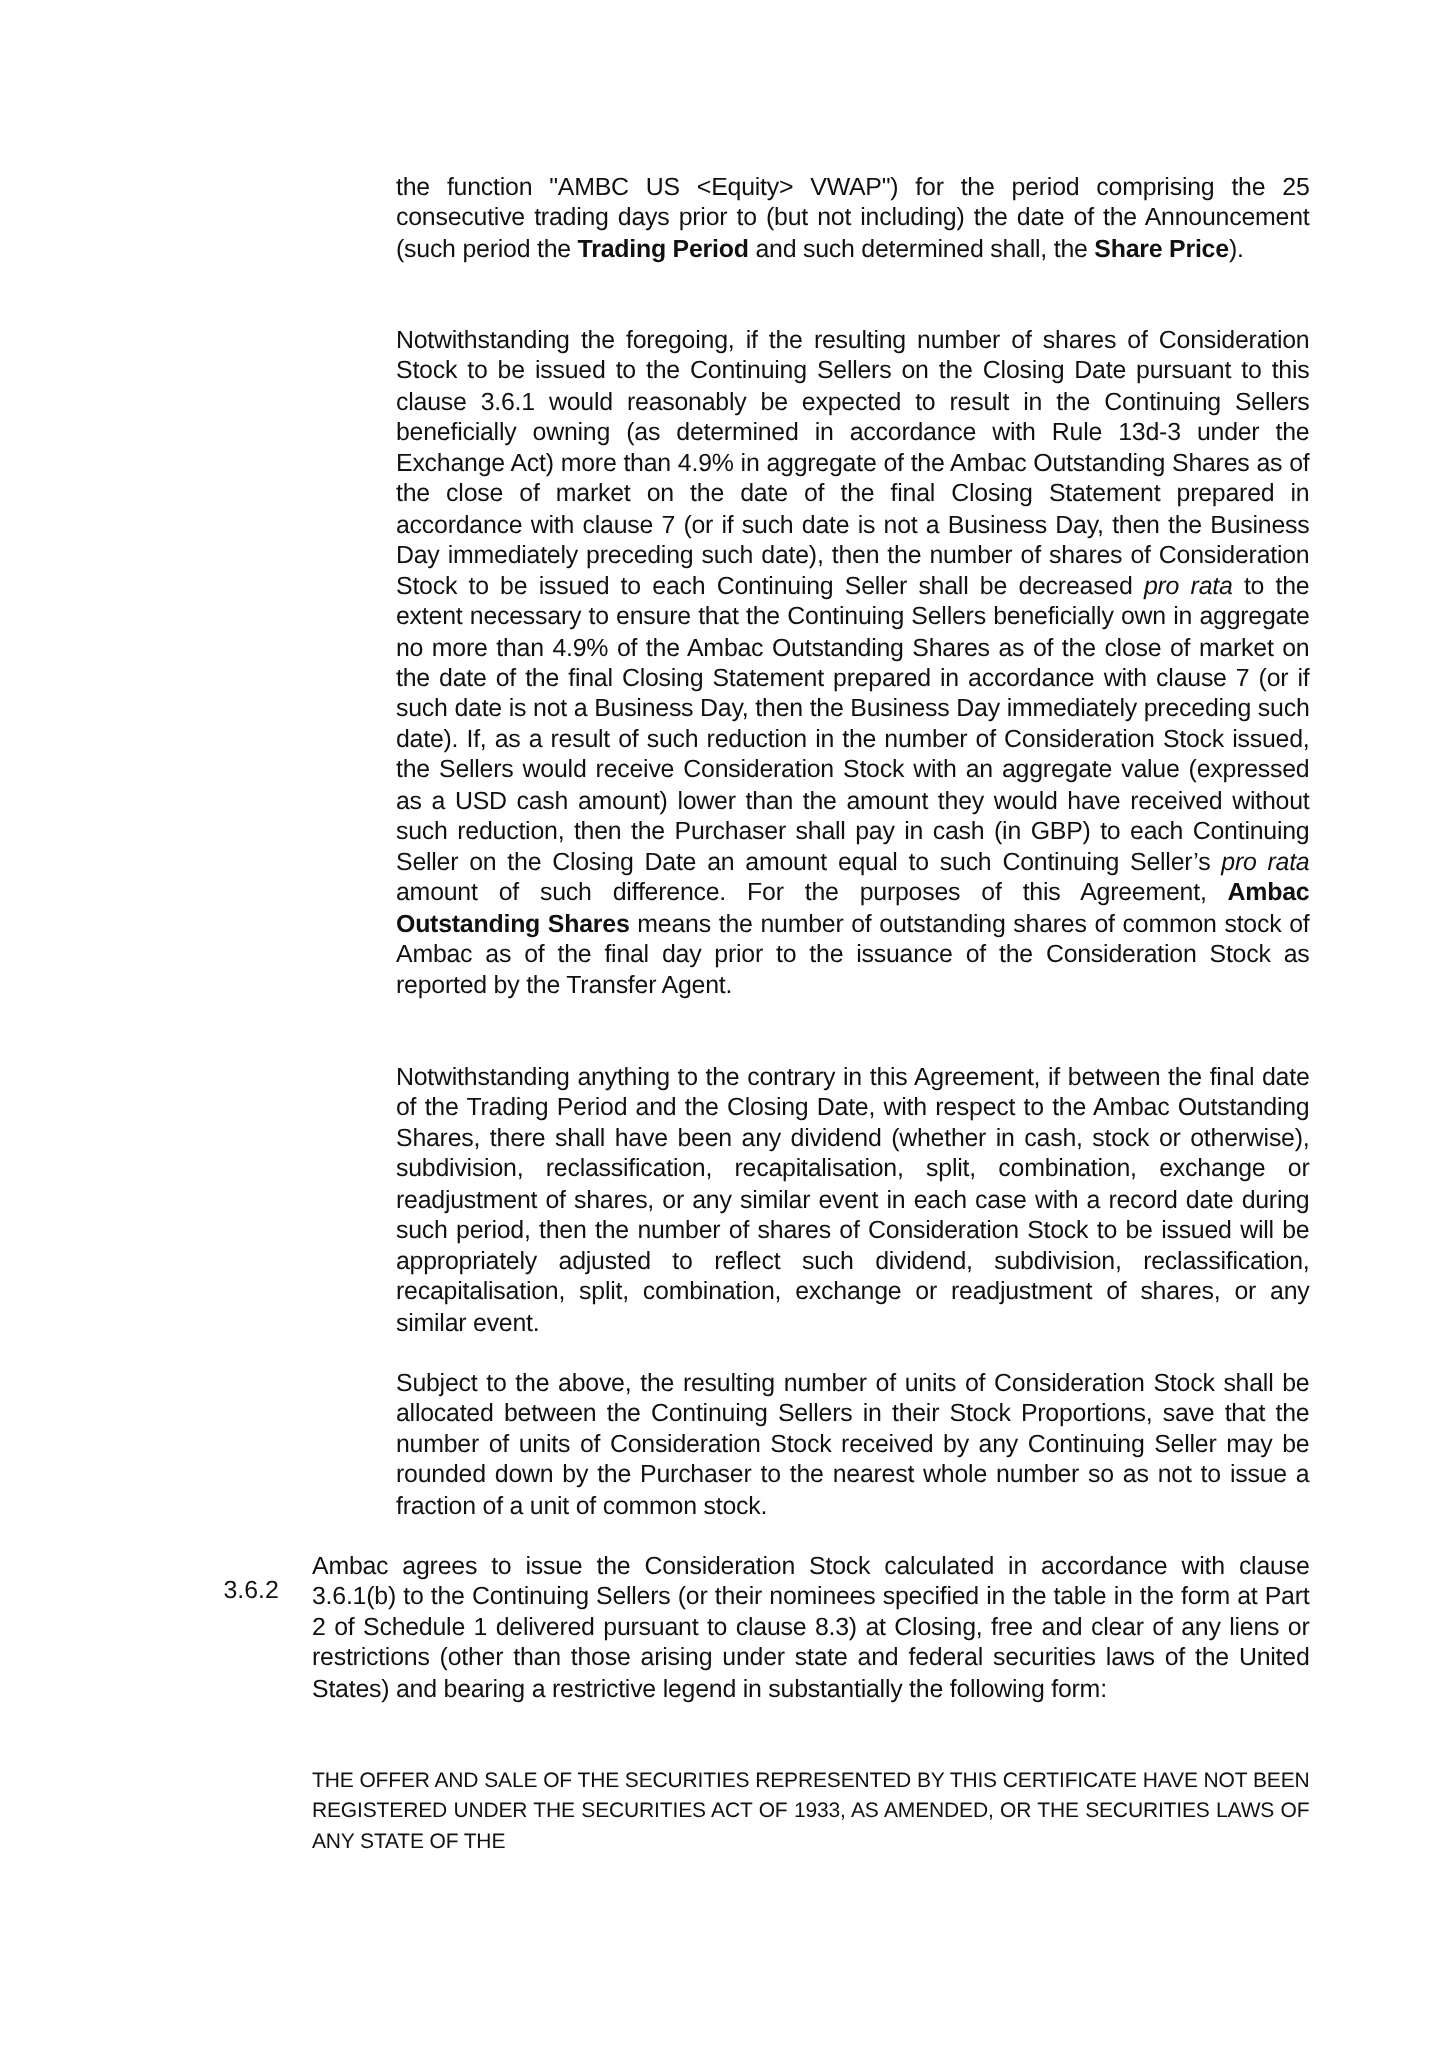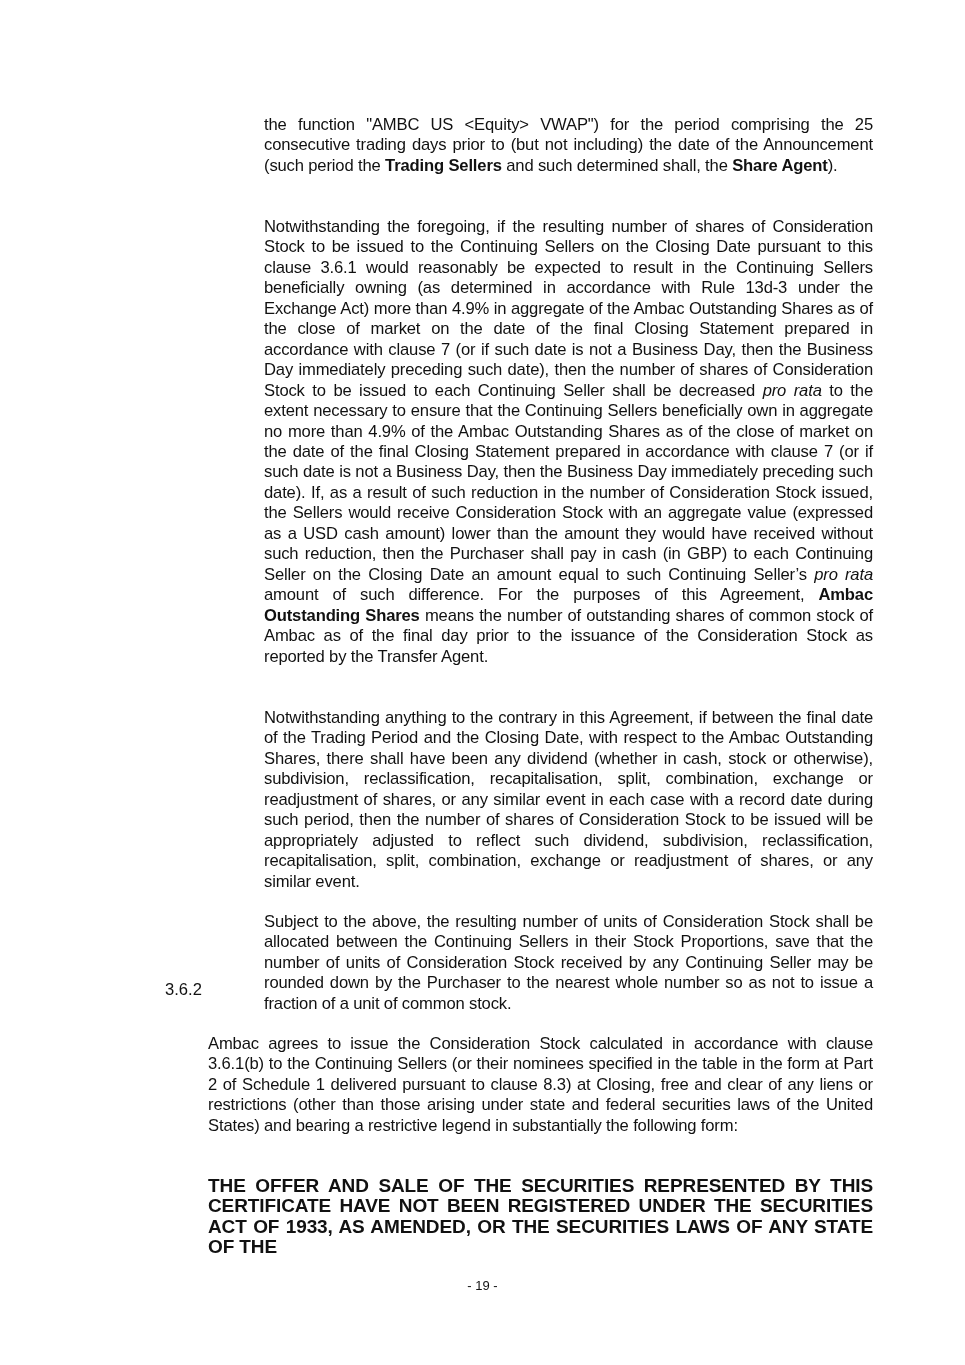--- a/index.html
+++ b/index.html
@@ -42,50 +42,49 @@
       line-height: 20.45px;
     }
     .clause-body {
       left: 208px;
       width: 665px;
     }
     .legend {
       position: absolute;
       left: 208px;
       width: 665px;
-      font-size: 19px;
+      font-size: 14px;
       line-height: 20.45px;
-      font-weight: bold;
+      font-weight: normal;
       text-align: justify;
       letter-spacing: -0.1px;
       margin: 0;
     }
     .page-number {
       position: absolute;
       left: 0;
       width: 965px;
       top: 1278px;
       text-align: center;
       font-size: 13px;
       line-height: 16px;
     }
   </style>
 </head>
 <body>
 
 <div class="page">
 
-  <p class="para indent-para" style="top:115px;"><span>the function "AMBC US &lt;Equity&gt; VWAP") for the period comprising the 25 consecutive trading days prior to (but not including) the date of the Announcement (such period the </span><b>Trading Sellers</b><span> and such determined shall, the </span><b>Share Agent</b><span>).</span></p>
+  <p class="para indent-para" style="top:115px;"><span>the function "AMBC US &lt;Equity&gt; VWAP") for the period comprising the 25 consecutive trading days prior to (but not including) the date of the Announcement (such period the </span><b>Trading Period</b><span> and such determined shall, the </span><b>Share Price</b><span>).</span></p>
 
   <p class="para indent-para" style="top:217px;"><span>Notwithstanding the foregoing, if the resulting number of shares of Consideration Stock to be issued to the Continuing Sellers on the Closing Date pursuant to this clause 3.6.1 would reasonably be expected to result in the Continuing Sellers beneficially owning (as determined in accordance with Rule 13d-3 under the Exchange Act) more than 4.9% in aggregate of the Ambac Outstanding Shares as of the close of market on the date of the final Closing Statement prepared in accordance with clause 7 (or if such date is not a Business Day, then the Business Day immediately preceding such date), then the number of shares of Consideration Stock to be issued to each Continuing Seller shall be decreased </span><i>pro rata</i><span> to the extent necessary to ensure that the Continuing Sellers beneficially own in aggregate no more than 4.9% of the Ambac Outstanding Shares as of the close of market on the date of the final Closing Statement prepared in accordance with clause 7 (or if such date is not a Business Day, then the Business Day immediately preceding such date). If, as a result of such reduction in the number of Consideration Stock issued, the Sellers would receive Consideration Stock with an aggregate value (expressed as a USD cash amount) lower than the amount they would have received without such reduction, then the Purchaser shall pay in cash (in GBP) to each Continuing Seller on the Closing Date an amount equal to such Continuing Seller’s </span><i>pro rata</i><span> amount of such difference. For the purposes of this Agreement, </span><b>Ambac Outstanding Shares</b><span> means the number of outstanding shares of common stock of Ambac as of the final day prior to the issuance of the Consideration Stock as reported by the Transfer Agent.</span></p>
 
   <p class="para indent-para" style="top:708px;"><span>Notwithstanding anything to the contrary in this Agreement, if between the final date of the Trading Period and the Closing Date, with respect to the Ambac Outstanding Shares, there shall have been any dividend (whether in cash, stock or otherwise), subdivision, reclassification, recapitalisation, split, combination, exchange or readjustment of shares, or any similar event in each case with a record date during such period, then the number of shares of Consideration Stock to be issued will be appropriately adjusted to reflect such dividend, subdivision, reclassification, recapitalisation, split, combination, exchange or readjustment of shares, or any similar event.</span></p>
 
   <p class="para indent-para" style="top:912px;"><span>Subject to the above, the resulting number of units of Consideration Stock shall be allocated between the Continuing Sellers in their Stock Proportions, save that the number of units of Consideration Stock received by any Continuing Seller may be rounded down by the Purchaser to the nearest whole number so as not to issue a fraction of a unit of common stock.</span></p>
 
-  <span class="clause-num" style="top:980px;margin-left:16px;">3.6.2</span>
+  <span class="clause-num" style="top:1050px;">3.6.2</span>
   <p class="para clause-body" style="top:1034px;">Ambac agrees to issue the Consideration Stock calculated in accordance with clause 3.6.1(b) to the Continuing Sellers (or their nominees specified in the table in the form at Part 2 of Schedule 1 delivered pursuant to clause 8.3) at Closing, free and clear of any liens or restrictions (other than those arising under state and federal securities laws of the United States) and bearing a restrictive legend in substantially the following form:</p>
 
   <p class="legend" style="top:1176px;">THE OFFER AND SALE OF THE SECURITIES REPRESENTED BY THIS CERTIFICATE HAVE NOT BEEN REGISTERED UNDER THE SECURITIES ACT OF 1933, AS AMENDED, OR THE SECURITIES LAWS OF ANY STATE OF THE</p>
 
-  <div class="page-number">- 19 -</div>
 
 </div>
 
 </body></html>

